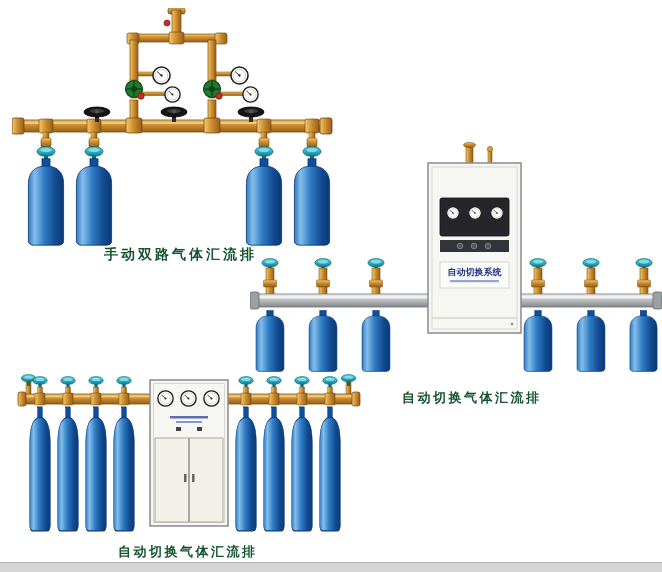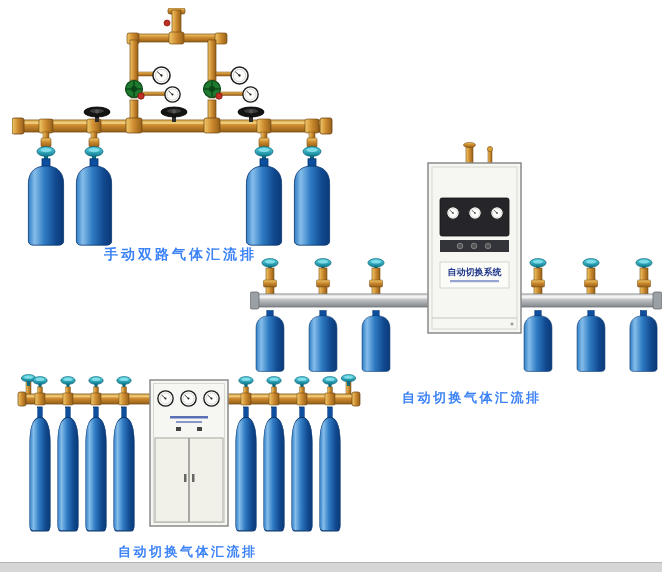--- a/index.html
+++ b/index.html
@@ -11,21 +11,21 @@
     position:relative;
     width:662px;
     height:572px;
     background:#ffffff;
     overflow:hidden;
   }
   .fig{position:absolute;}
   .caption{
     position:absolute;
     font-weight:bold;
-    color:#3b82f6;
+    color:#14532d;
     white-space:nowrap;
   }
   .caption.c1{left:104px;top:246px;font-size:14px;letter-spacing:3px;}
   .caption.c2{left:402px;top:389px;font-size:13px;letter-spacing:2.5px;}
   .caption.c3{left:118px;top:543px;font-size:13px;letter-spacing:2.5px;}
   .bottom-strip{
     position:absolute;
     left:0;top:562px;width:662px;height:10px;
     background:#d6d6d6;
     border-top:1px solid #b5b5b5;

